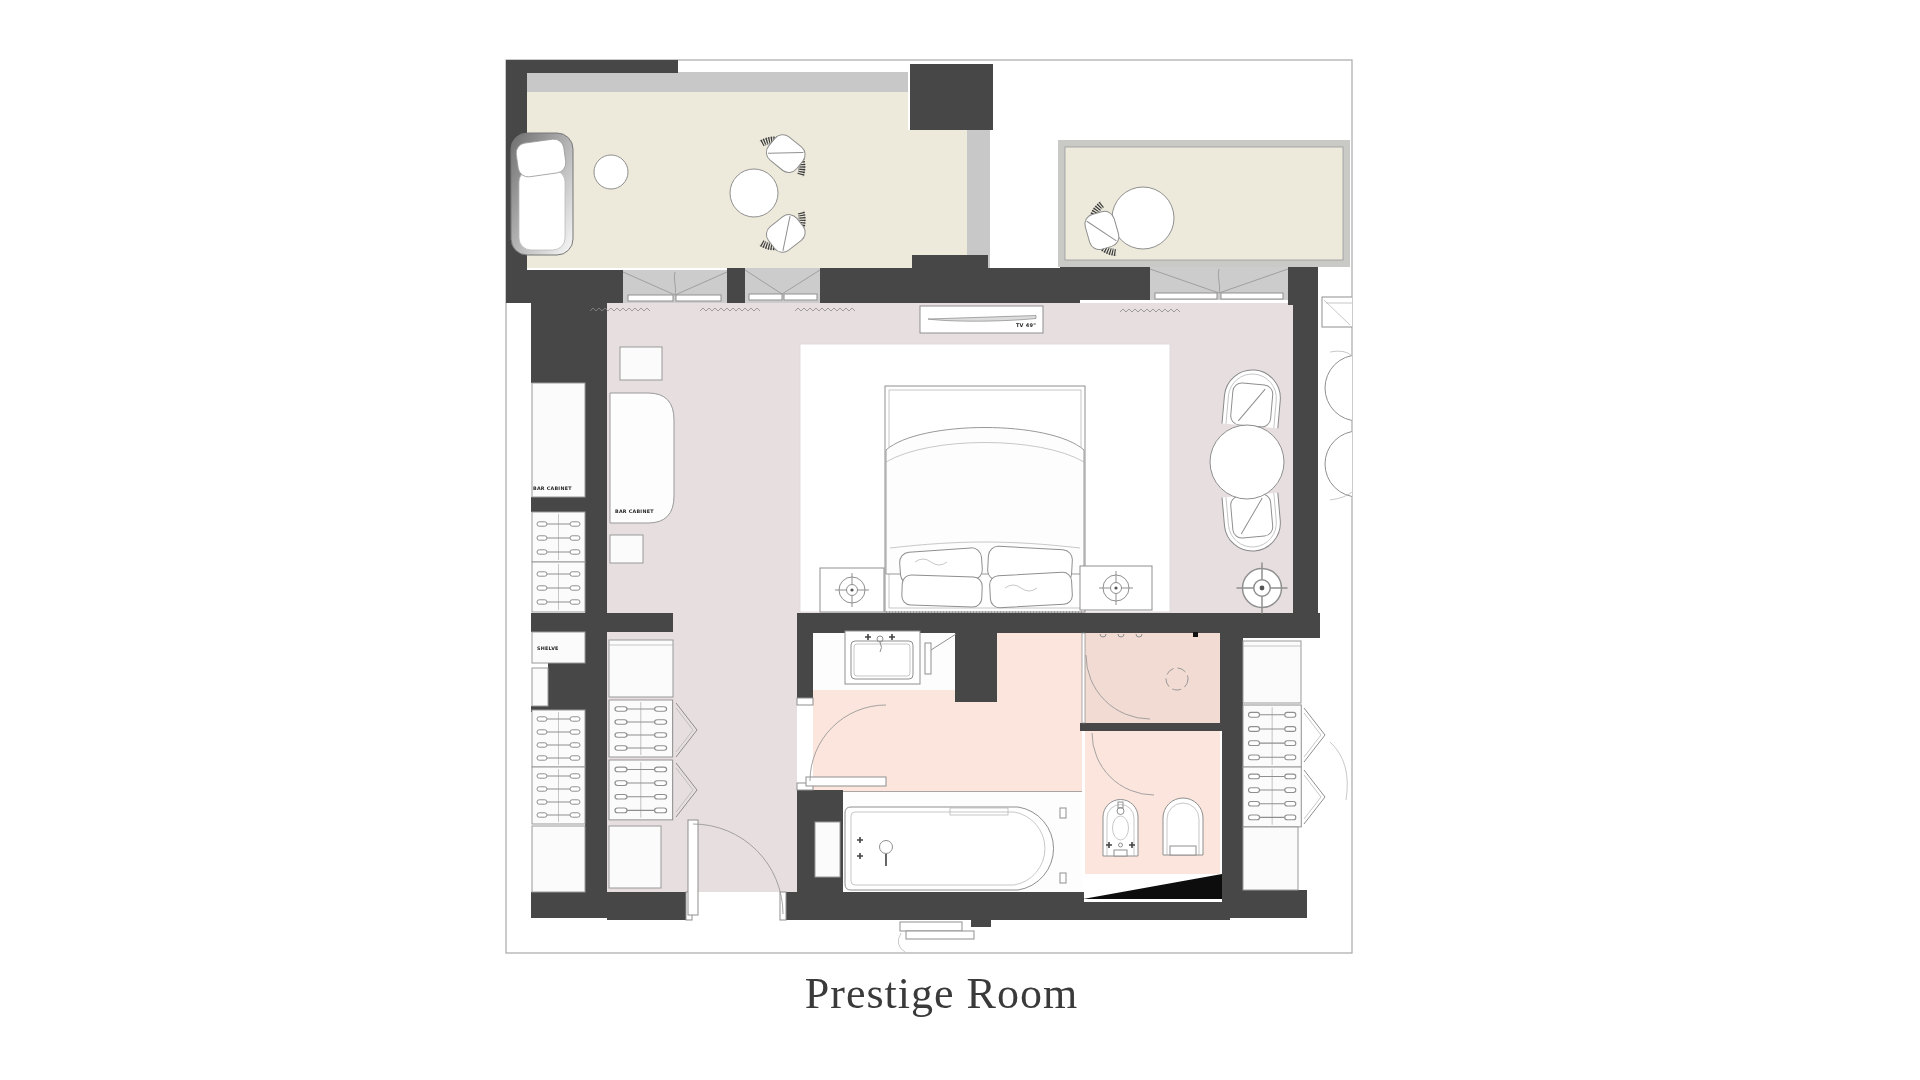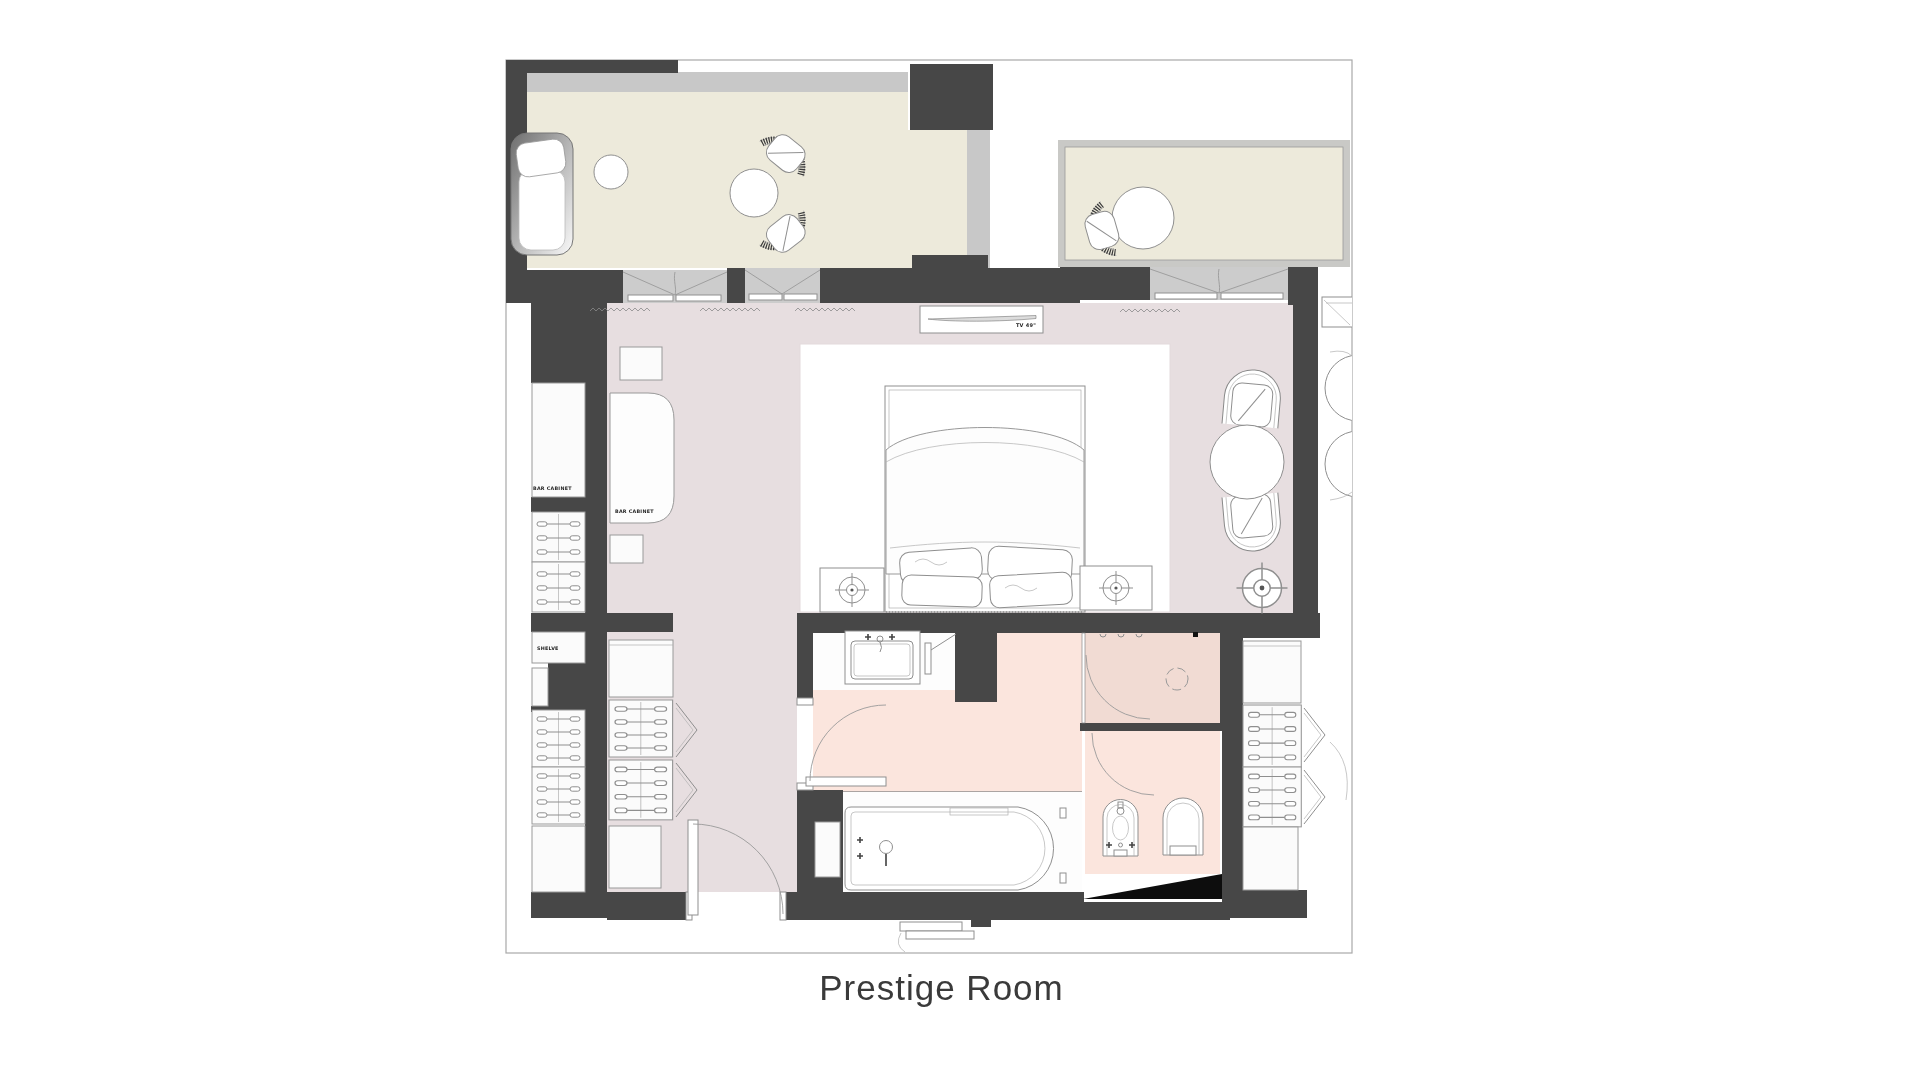--- a/index.html
+++ b/index.html
@@ -25,21 +25,21 @@
   .ln{fill:none;stroke:#8f8f8f;stroke-width:1;}
   .thin{fill:none;stroke:#b0b0b0;stroke-width:.7;}
   .arc{fill:none;stroke:#9a9a9a;stroke-width:.9;}
   .zig{fill:none;stroke:#8a8a8a;stroke-width:.8;}
   .glass{fill:#ffffff;stroke:#888;stroke-width:.7;}
   .dash-back{fill:none;stroke:#3a3a3a;stroke-width:7;stroke-dasharray:1.2 1.2;}
   .page{fill:#ffffff;stroke:var(--page-border);stroke-width:1.2;}
   text.lbl{font-family:"DejaVu Sans",sans-serif;font-size:4.8px;font-weight:bold;
            fill:#1d1d1d;letter-spacing:.25px;}
   .title{position:absolute;left:531px;top:968px;width:821px;text-align:center;
-         font-family:Liberation Sans, sans-serif;font-weight:400;font-size:35px;
+         font-family:Liberation Serif, serif;font-weight:400;font-size:44px;
          color:var(--title-color);letter-spacing:1px;}
 </style>
 </head>
 <body>
 
 <div class="stage">
 <svg width="1920" height="1080" viewBox="0 0 1920 1080">
   <defs>
     <linearGradient id="gc" x1="0" y1="0" x2="1" y2="1">
       <stop offset="0" stop-color="#6e6e6e"></stop>

